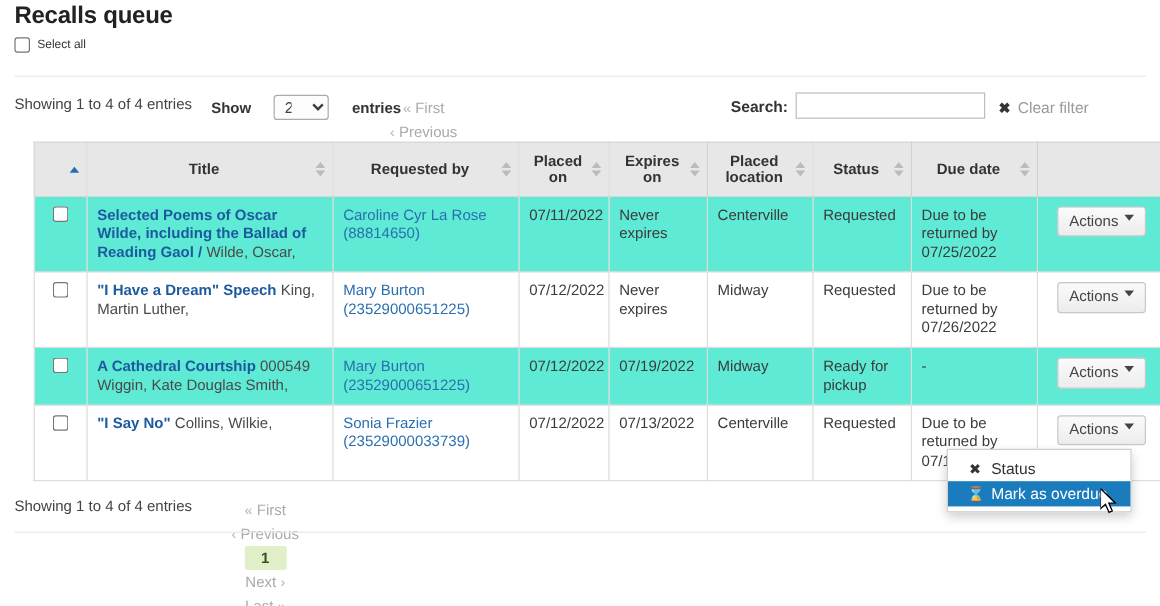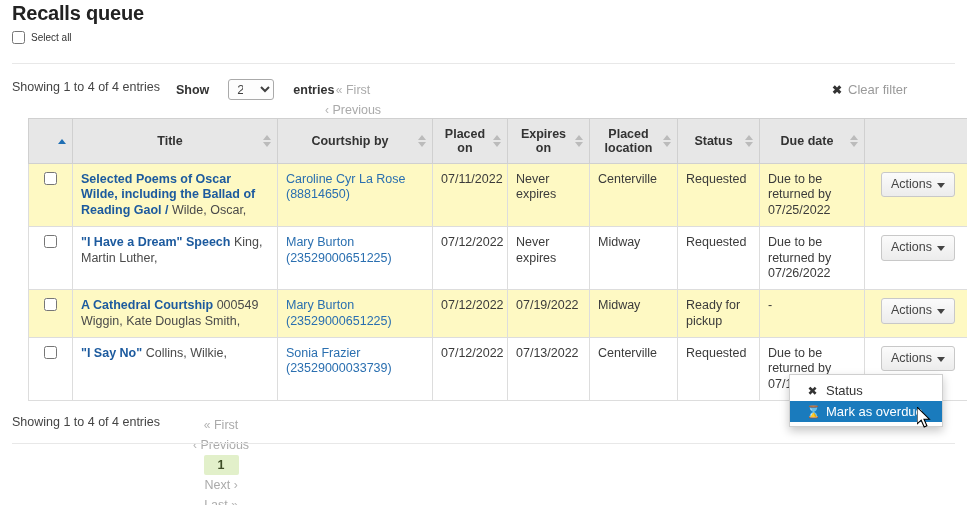--- a/index.html
+++ b/index.html
@@ -120,32 +120,32 @@
   th.sorted-asc .tri-up { border-bottom-color: #1f6fb4; }
 
   table.rec td {
     border: 1px solid #dddddd;
     padding: 8px 8px;
     vertical-align: top;
     font-size: 12.5px;
     color: #3b3b3b;
     line-height: 1.23;
   }
-  tr.odd td { background: #fef9c3; }
+  tr.odd td { background: #5eead4; }
   tr.even td { background: #ffffff; }
 
   td.c-check { text-align: center; vertical-align: top; padding-top: 9px; }
   td.c-check input { width: 13px; height: 13px; margin: 0; }
 
   .title-link { color: #1c5a9e; font-weight: bold; text-decoration: none; }
   .title-rest { color: #4a4a4a; font-weight: normal; }
   .patron-link { color: #2a6fb0; text-decoration: none; }
 
   .actions-btn {
-    display: inline-flex; align-items: center; gap: 5px;
+    display: inline-flex; gap: 5px;
     background: #f4f4f4;
     background-image: linear-gradient(#fbfbfb, #ececec);
     border: 1px solid #c8c8c8;
     border-radius: 3px;
     padding: 4px 9px;
     font-family: "Liberation Sans", sans-serif;
     font-size: 12.5px; color: #444444;
     cursor: pointer;
   }
   .caret {
@@ -233,20 +233,24 @@
     </div>
 
     <div class="pager pager-top">
       <span class="pg"><span class="chev">«</span> <span>First</span></span>
       <span class="pg"><span class="chev">‹</span> <span>Previous</span></span>
       <span class="pg active-num">1</span>
       <span class="pg"><span>Next</span> <span class="chev">›</span></span>
       <span class="pg"><span>Last</span> <span class="chev">»</span></span>
     </div>
 
+    <div class="tb-search">
+      <span class="lbl">Search:</span>
+      <input type="text" placeholder="" style="">
+    </div>
 
     <div class="clear-filter">
       <span class="x">✖</span>
       <span>Clear filter</span>
     </div>
   </div>
 
   <table class="rec">
     <colgroup>
       <col class="w-check">
@@ -267,21 +271,21 @@
             </span>
         </th>
         <th>
           <span>Title</span>
           <span class="sortmark">
               <span class="tri-up"></span>
               <span class="tri-dn"></span>
             </span>
         </th>
         <th>
-          <span>Courtship by</span>
+          <span>Requested by</span>
           <span class="sortmark">
               <span class="tri-up"></span>
               <span class="tri-dn"></span>
             </span>
         </th>
         <th>
           <span>Placed on</span>
           <span class="sortmark">
               <span class="tri-up"></span>
               <span class="tri-dn"></span>

